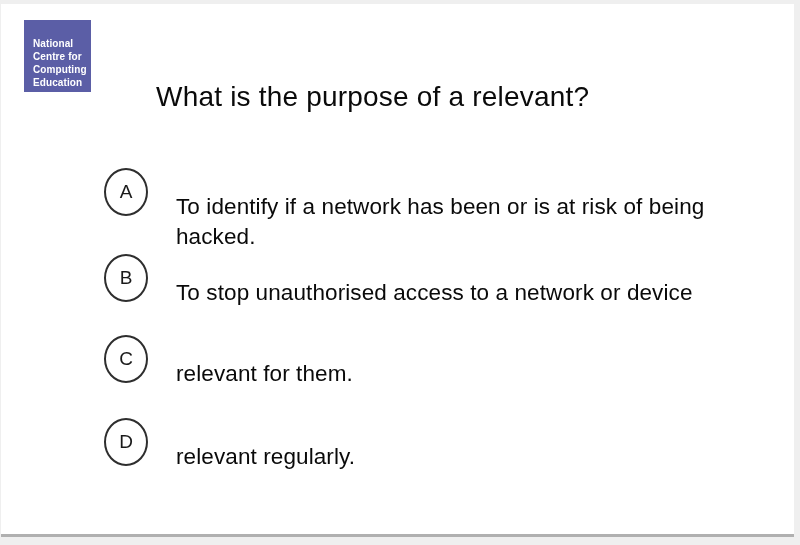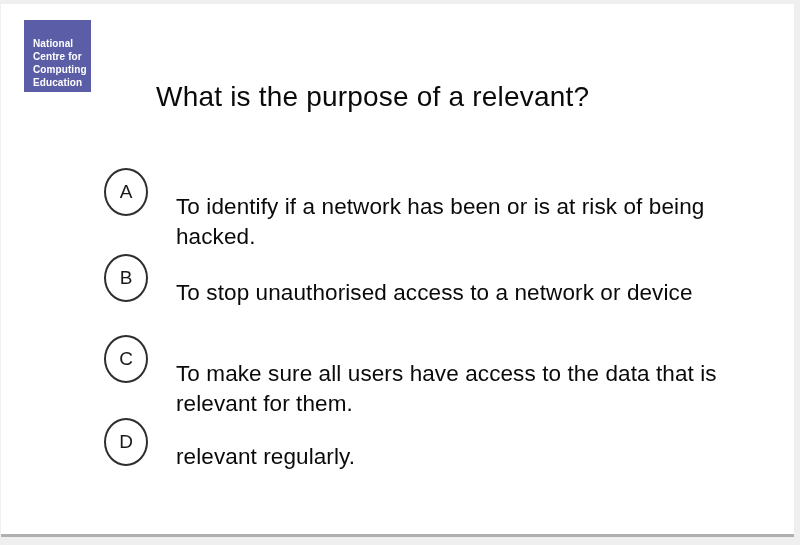--- a/index.html
+++ b/index.html
@@ -97,21 +97,20 @@
   <div class="option-row row-b">
     <div class="option-circle">B</div>
     <div class="option-text">
       <div>To stop unauthorised access to a network or device</div>
     </div>
   </div>
 
   <div class="option-row row-c">
     <div class="option-circle">C</div>
     <div class="option-text">
-      <div>To make sure all users have access to the data that is</div>
       <div>relevant for them.</div>
     </div>
   </div>
 
   <div class="option-row row-d">
     <div class="option-circle">D</div>
     <div class="option-text">
       <div>relevant regularly.</div>
     </div>
   </div>

